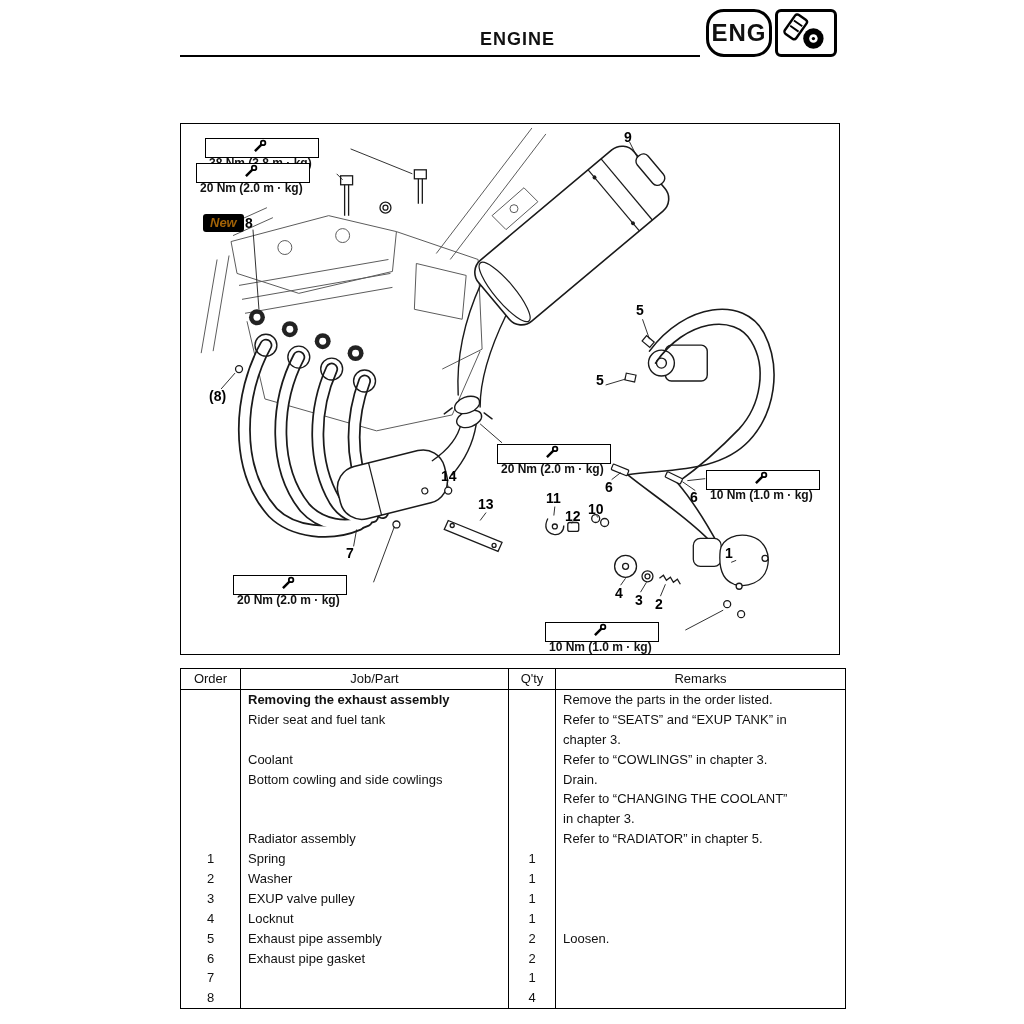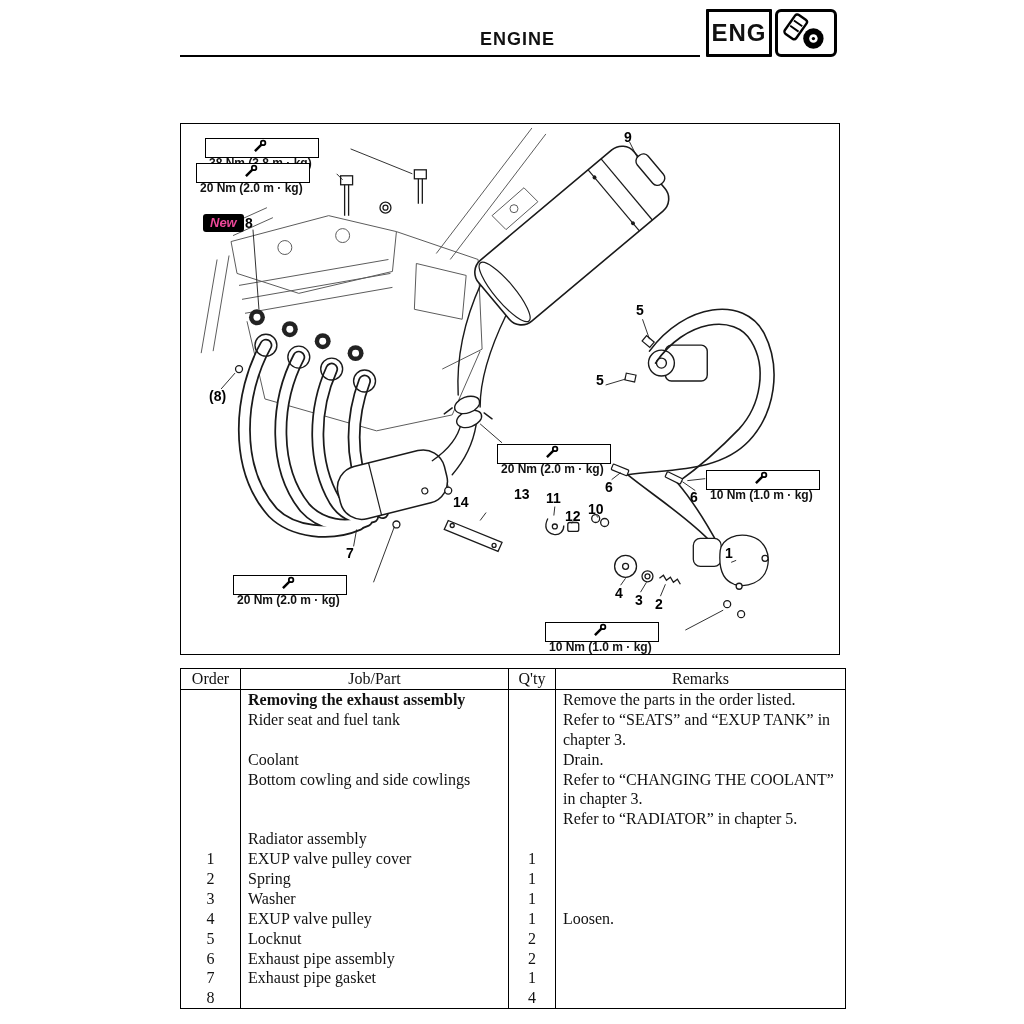--- a/index.html
+++ b/index.html
@@ -4,41 +4,41 @@
 <style>
   * { margin:0; padding:0; box-sizing:border-box; }
   html,body { width:1024px; height:1024px; }
   body { background:#fff; position:relative; font-family:"Liberation Sans", sans-serif; color:#111; overflow:hidden; }
 
   
   .section-title { position:absolute; top:29px; left:480px; width:212px; 
                    font:700 18px "Liberation Sans",sans-serif; letter-spacing:1px; }
   .header-rule { position:absolute; left:180px; top:55px; width:520px; height:2px; background:#000; }
   .badge-group { position:absolute; left:706px; top:9px; display:flex; gap:3px; }
-  .badge-eng { width:66px; height:48px; border:3px solid #000; border-radius:1px;
+  .badge-eng { width:66px; height:48px; border:3px solid #000; border-radius:18px;
                display:flex; align-items:center; justify-content:center;
                font:700 24px "Liberation Sans",sans-serif; letter-spacing:1px; background:#fff; }
   .badge-icon { width:62px; height:48px; border:3px solid #000; border-radius:6px; background:#fff;
                 display:flex; align-items:center; justify-content:center; }
 
   
   .figure { position:absolute; left:180px; top:123px; width:660px; height:532px;
             border:1.6px solid #000; background:#fff; }
   .figure svg.art { position:absolute; left:0; top:0; width:100%; height:100%; }
   .torque { position:absolute; height:20px; border:1.6px solid #000; background:#fff;
             display:inline-flex; align-items:center; gap:4px; padding:0 6px 0 3px;
             font:700 12px "Liberation Sans",sans-serif; white-space:nowrap; z-index:3;flex-direction:column; }
   .torque svg { width:13px; height:13px; flex:0 0 auto; }
   .callout { position:absolute; font:700 14px "Liberation Sans",sans-serif; color:#000; z-index:3; }
-  .new-flag { position:absolute; background:#000; color:#ec4899; border-radius:3px;
+  .new-flag { position:absolute; background:#000; color:#a16207; border-radius:3px;
               font:700 italic 13px "Liberation Sans",sans-serif; padding:1px 7px 2px; z-index:3; }
 
   
   .parts-table { position:absolute; left:180px; top:668px; width:666px; border:1.8px solid #000;
-                 background:#fff; font-family:Liberation Serif, serif; font-size:16px; }
+                 background:#fff; font-family:Liberation Sans, sans-serif; font-size:13px; }
   .pt-head { display:grid; grid-template-columns:60px 268px 47px 1fr; border-bottom:1.8px solid #000; }
   .pt-head > div { height:20px; line-height:19px; text-align:center; border-right:1.8px solid #000; }
   .pt-head > div:last-child { border-right:none; }
   .pt-body { display:grid; grid-template-columns:60px 268px 47px 1fr; }
   .pt-col { border-right:1.8px solid #000; }
   .pt-col:last-child { border-right:none; }
   .tline { height:19.9px; line-height:19.9px; white-space:nowrap; overflow:hidden; }
   .col-order .tline, .col-qty .tline { text-align:center; }
   .col-job .tline, .col-remarks .tline { padding-left:7px; }
   .tline.bold { font-weight:700; }
@@ -279,22 +279,22 @@
 
   <div class="new-flag" style="left:22px; top:90px;">New</div>
 
   <div class="callout" style="left:443px; top:5px;">9</div>
   <div class="callout" style="left:64px;  top:91px;">8</div>
   <div class="callout" style="left:28px;  top:264px;">(8)</div>
   <div class="callout" style="left:455px; top:178px;">5</div>
   <div class="callout" style="left:415px; top:248px;">5</div>
   <div class="callout" style="left:424px; top:355px;">6</div>
   <div class="callout" style="left:509px; top:365px;">6</div>
-  <div class="callout" style="left:272px; top:344px;margin-top:26px;">14</div>
-  <div class="callout" style="left:297px; top:362px;margin-left:36px;">13</div>
+  <div class="callout" style="left:260px; top:344px;">14</div>
+  <div class="callout" style="left:297px; top:372px;">13</div>
   <div class="callout" style="left:365px; top:366px;text-align:right;">11</div>
   <div class="callout" style="left:384px; top:384px;">12</div>
   <div class="callout" style="left:407px; top:377px;">10</div>
   <div class="callout" style="left:434px; top:461px;">4</div>
   <div class="callout" style="left:454px; top:468px;">3</div>
   <div class="callout" style="left:474px; top:472px;">2</div>
   <div class="callout" style="left:544px; top:421px;">1</div>
   <div class="callout" style="left:165px; top:421px;">7</div>
 </div>
 
@@ -326,21 +326,20 @@
       </div>
     <div class="pt-col col-job">
         <div class="tline bold">Removing the exhaust assembly</div>
         <div class="tline">Rider seat and fuel tank</div>
         <div class="tline">&nbsp;</div>
         <div class="tline">Coolant</div>
         <div class="tline">Bottom cowling and side cowlings</div>
         <div class="tline">&nbsp;</div>
         <div class="tline">&nbsp;</div>
         <div class="tline">Radiator assembly</div>
-        <div class="tline">EXUP valve pulley cover</div>
         <div class="tline">Spring</div>
         <div class="tline">Washer</div>
         <div class="tline">EXUP valve pulley</div>
         <div class="tline">Locknut</div>
         <div class="tline">Exhaust pipe assembly</div>
         <div class="tline">Exhaust pipe gasket</div>
       </div>
     <div class="pt-col col-qty">
         <div class="tline">&nbsp;</div>
         <div class="tline">&nbsp;</div>
@@ -356,20 +355,21 @@
         <div class="tline">1</div>
         <div class="tline">2</div>
         <div class="tline">2</div>
         <div class="tline">1</div>
         <div class="tline">4</div>
       </div>
     <div class="pt-col col-remarks">
         <div class="tline">Remove the parts in the order listed.</div>
         <div class="tline">Refer to “SEATS” and “EXUP TANK” in</div>
         <div class="tline">chapter 3.</div>
+        <div class="tline">Refer to “COWLINGS” in chapter 3.</div>
         <div class="tline">Drain.</div>
         <div class="tline">Refer to “CHANGING THE COOLANT”</div>
         <div class="tline">in chapter 3.</div>
         <div class="tline">Refer to “RADIATOR” in chapter 5.</div>
         <div class="tline">&nbsp;</div>
         <div class="tline">&nbsp;</div>
         <div class="tline">&nbsp;</div>
         <div class="tline">&nbsp;</div>
         <div class="tline">Loosen.</div>
         <div class="tline">&nbsp;</div>

